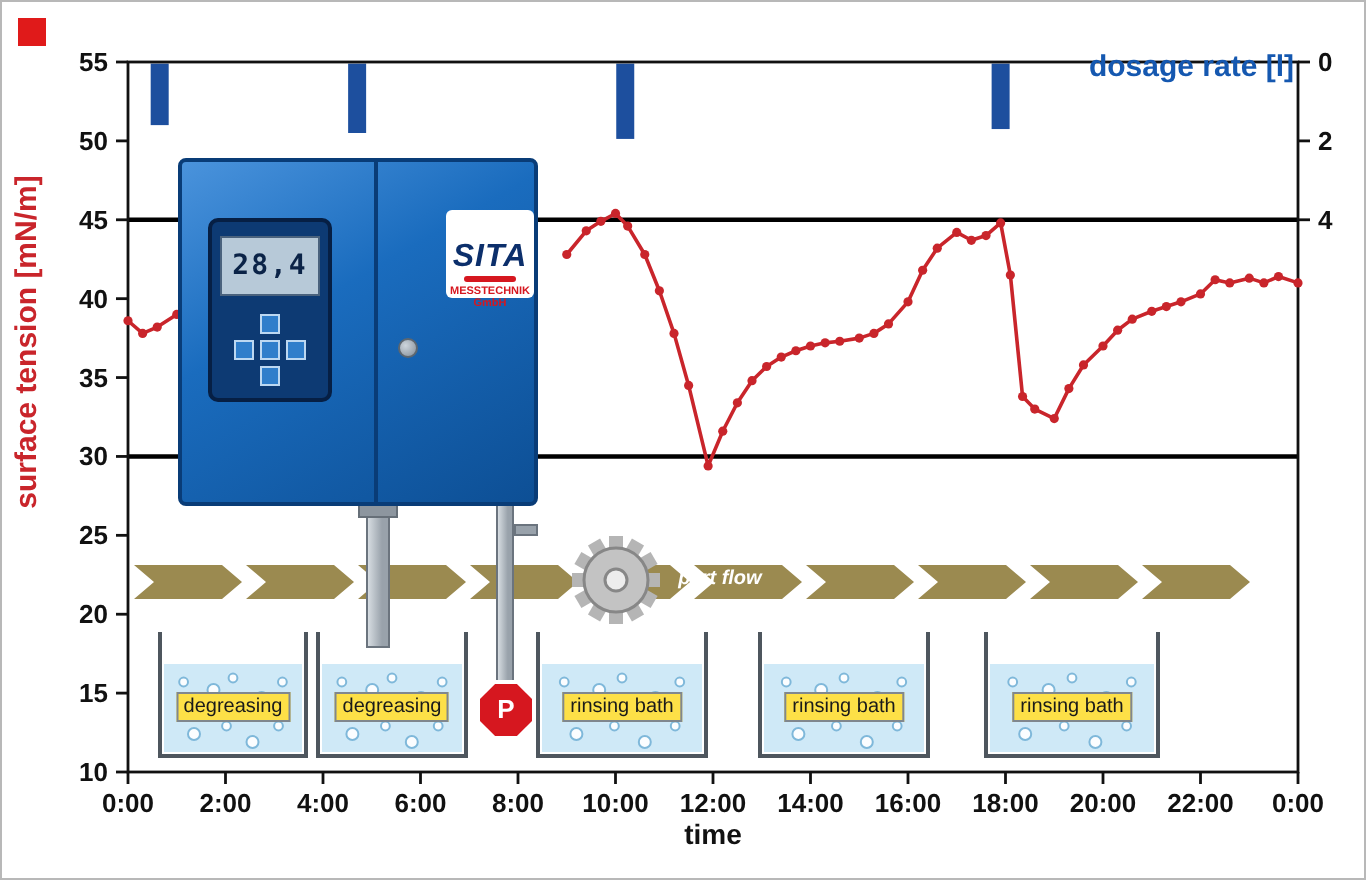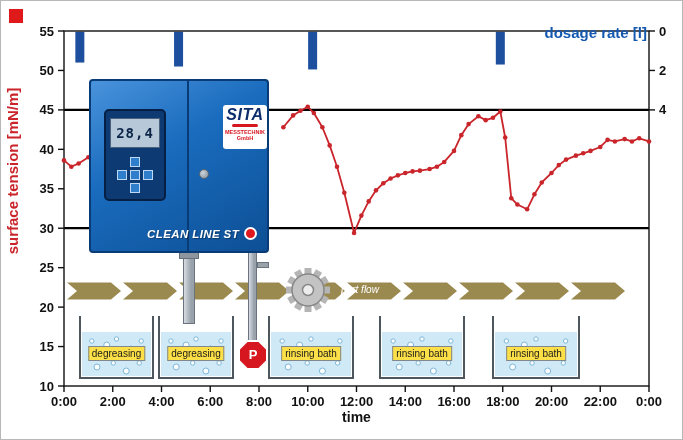--- a/index.html
+++ b/index.html
@@ -31,38 +31,38 @@
           border:1px solid #4a627d;color:#0b2347;font-family:"DejaVu Sans Mono",monospace;
           font-weight:bold;font-size:14px;line-height:28px;text-align:center;
           letter-spacing:1px;box-sizing:border-box;}
   .keypad{position:absolute;left:11px;top:46px;width:36px;height:36px;}
   .key{position:absolute;width:10px;height:10px;background:#2f7ecb;border:1px solid #bcd8f2;box-sizing:border-box;}
   .k-up{left:13px;top:0;}.k-left{left:0;top:13px;}.k-mid{left:13px;top:13px;}
   .k-right{left:26px;top:13px;}.k-down{left:13px;top:26px;}
   .knob{position:absolute;left:108px;top:88px;width:10px;height:10px;border-radius:50%;
         background:radial-gradient(circle at 35% 35%,#cdd5dc,#848e98);border:1px solid #5d6770;box-sizing:border-box;}
   .badge{position:absolute;left:132px;top:24px;width:44px;height:44px;background:#fff;
-         border-radius:3px;text-align:center;padding-top:2px;box-sizing:border-box;}
+         border-radius:3px;text-align:center;padding-top:16px;box-sizing:border-box;}
   .badge-name{font-style:italic;font-weight:900;font-size:16px;color:#0c2f6b;line-height:15px;letter-spacing:.5px;}
   .badge-bar{width:26px;height:2.5px;background:#d6171f;margin:2px auto;border-radius:2px;}
   .badge-sub{font-size:5.5px;font-weight:bold;color:#d6171f;line-height:6px;}
   .model{position:absolute;left:56px;top:146px;display:flex;align-items:center;gap:5px;}
   .model-text{color:#fff;font-weight:900;font-style:italic;font-size:11.5px;letter-spacing:.4px;
               text-shadow:1px 1px 1px rgba(0,0,0,.35);}
   .model-dot{width:13px;height:13px;border-radius:50%;background:#e0181f;border:2px solid #fff;box-sizing:border-box;}
 
   
   .pump-ring{position:absolute;left:237px;top:339px;width:30px;height:30px;background:#fff;z-index:5;
              clip-path:polygon(29% 0%,71% 0%,100% 29%,100% 71%,71% 100%,29% 100%,0% 71%,0% 29%);}
   .pump{position:absolute;left:2px;top:2px;width:26px;height:26px;background:#d6171f;
         clip-path:polygon(29% 0%,71% 0%,100% 29%,100% 71%,71% 100%,29% 100%,0% 71%,0% 29%);
         color:#fff;font-weight:bold;font-size:13px;line-height:26px;text-align:center;}
 
   .part-flow{position:absolute;left:324px;top:283px;width:70px;text-align:center;color:#fff;
-             font-size:10px;font-weight:normal;font-style:italic;z-index:3;}
+             font-size:10px;font-weight:bold;font-style:italic;z-index:3;}
   .tank-label{position:absolute;transform:translateX(-50%);background:#fde047;border:1px solid #80878e;
               font-size:10px;line-height:13px;padding:0 3px;white-space:nowrap;z-index:4;color:#1a1a1a;}
 </style>
 </head>
 <body>
 
 <div class="stage">
   <div class="corner-mark"></div>
 
   <svg class="layer" id="chart-svg" viewBox="0 0 683 440">
@@ -299,24 +299,20 @@
         <span class="key k-right"></span>
         <span class="key k-down"></span>
       </div>
     </div>
     <div class="knob"></div>
     <div class="badge">
       <div class="badge-name">SITA</div>
       <div class="badge-bar"></div>
       <div class="badge-sub">MESSTECHNIK GmbH</div>
     </div>
-    <div class="model">
-      <span class="model-text">CLEAN LINE ST</span>
-      <span class="model-dot"></span>
-    </div>
   </div>
 
   <div class="pump-ring">
     <div class="pump">P</div>
   </div>
 
   <div id="tank-labels">
       <div class="tank-label" style="left: 115.5px; top: 345px;">degreasing</div>
       <div class="tank-label" style="left: 195px; top: 345px;">degreasing</div>
       <div class="tank-label" style="left: 310px; top: 345px;">rinsing bath</div>

